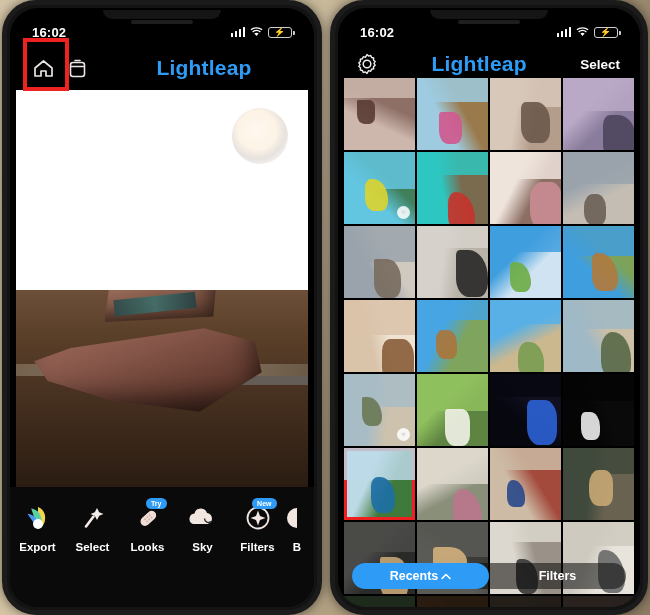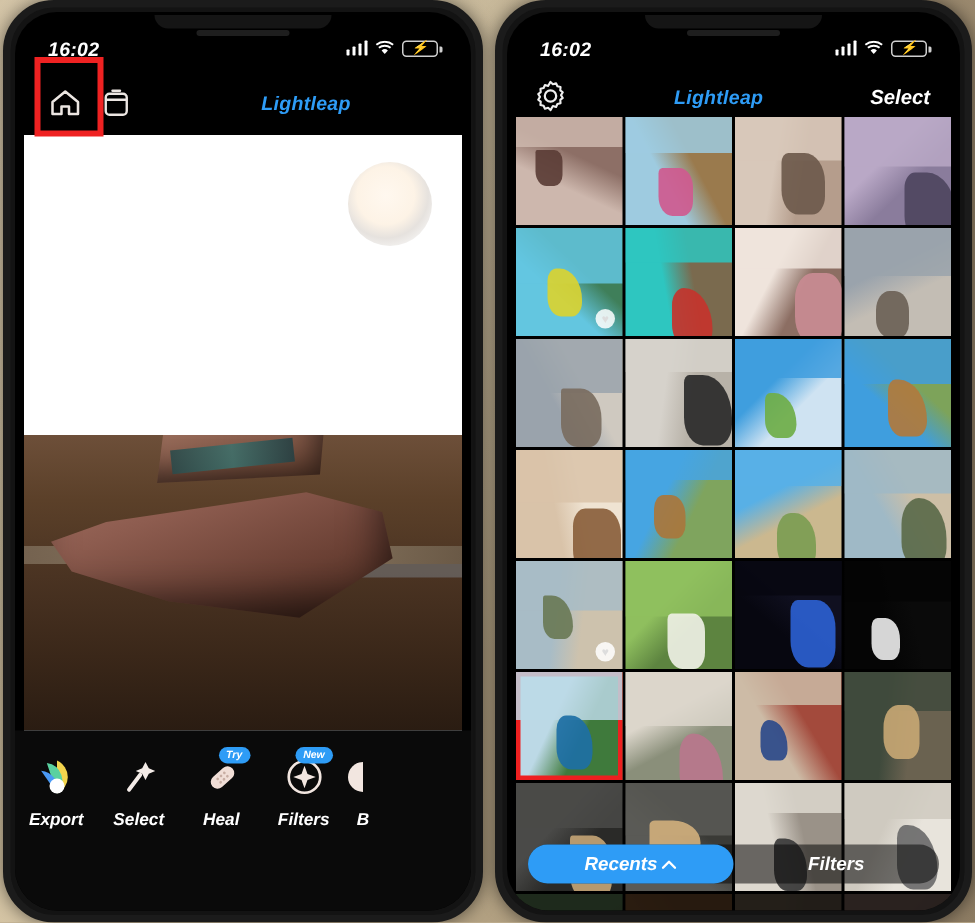--- a/index.html
+++ b/index.html
@@ -32,21 +32,20 @@
     box-shadow: 0 0 12px rgba(0,0,0,.55);
   }
   .phone.left  { left: 2px;   width: 320px; }
   .phone.right { left: 330px; width: 318px; }
 
   .bezel-inner {
     position: absolute; inset: 3px;
     border-radius: 28px;
     background: #000;
     overflow: hidden;
-    font-style: italic;
   }
 
   .notch {
     position: absolute; top: 2px; left: 50%; transform: translateX(-50%);
     width: 118px; height: 9px;
     background: #151515; border-radius: 0 0 9px 9px;
     z-index: 30;
   }
   .speaker {
     position: absolute; top: 12px; left: 50%; transform: translateX(-50%);
@@ -88,21 +87,21 @@
     position: absolute; top: 40px; left: 0; right: 0; height: 40px;
     display: flex; align-items: center; z-index: 20;
   }
   .icon-btn {
     width: 34px; height: 32px; display:flex; align-items:center; justify-content:center;
     color: #ece6e2;
   }
   .home-slot { position: relative; margin-left: 16px; }
   .app-title {
     flex: 1; text-align: center; color: #2e9cf6;
-    font-size: 13px; font-weight: bold; letter-spacing: .2px;
+    font-size: 21px; font-weight: bold; letter-spacing: .2px;
   }
   .export-pill {
     display: flex; align-items: center; gap: 5px;
     background: #3a3a3c; color: #fff;
     border-radius: 16px; padding: 5px 12px 5px 9px;
     font-size: 13px; font-weight: bold;
     margin-right: 18px;
   }
 
   .canvas {
@@ -306,23 +305,32 @@
                 <circle cx="10" cy="12" r=".9" fill="#c7ada2"></circle>
                   <circle cx="13" cy="12" r=".9" fill="#c7ada2"></circle>
                   <circle cx="16" cy="12" r=".9" fill="#c7ada2"></circle>
                 <circle cx="10" cy="15" r=".9" fill="#c7ada2"></circle>
                   <circle cx="13" cy="15" r=".9" fill="#c7ada2"></circle>
                   <circle cx="16" cy="15" r=".9" fill="#c7ada2"></circle>
               </g>
             </svg>
             <span class="badge">Try</span>
           </div>
-          <span class="tool-label">Heal</span>
-        </div>
-
+          <span class="tool-label">Looks</span>
+        </div>
+
+        <div class="tool">
+          <div class="tool-ico">
+            <svg width="28" height="22" viewBox="0 0 28 22">
+              <path d="M4 17 a5.5 5.5 0 0 1 1.5 -10.6 A6.5 6.5 0 0 1 18 6 a5.5 5.5 0 0 1 5 5.5 c0 3 -2.4 5.5 -5.4 5.5 Z" fill="#f2e6e0"></path>
+              <path d="M15.5 11.5 a4 4 0 0 0 6.5 3" fill="none" stroke="#2b2b2b" stroke-width="1.4"></path>
+            </svg>
+          </div>
+          <span class="tool-label">Sky</span>
+        </div>
 
         <div class="tool">
           <div class="tool-ico">
             <svg width="26" height="26" viewBox="0 0 26 26">
               <circle cx="13" cy="13" r="10.5" fill="none" stroke="#f2e6e0" stroke-width="1.8"></circle>
               <path d="M13 5.5 l2 5.5 l5.5 2 l-5.5 2 l-2 5.5 l-2 -5.5 l-5.5 -2 l5.5 -2 Z" fill="#f2e6e0"></path>
             </svg>
             <span class="badge">New</span>
           </div>
           <span class="tool-label">Filters</span>

